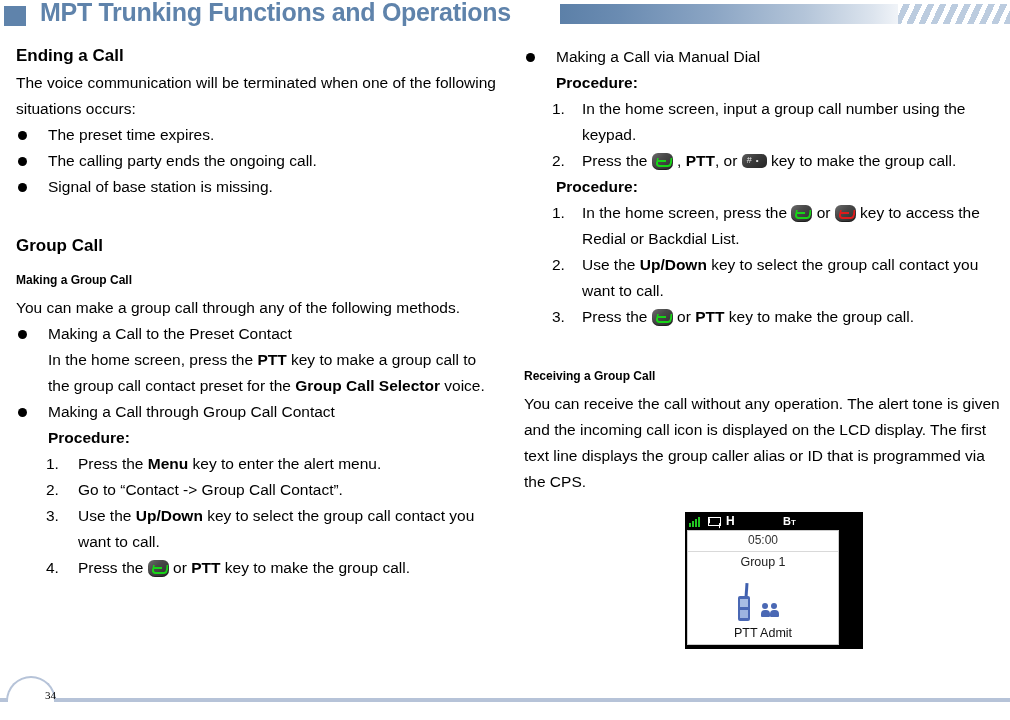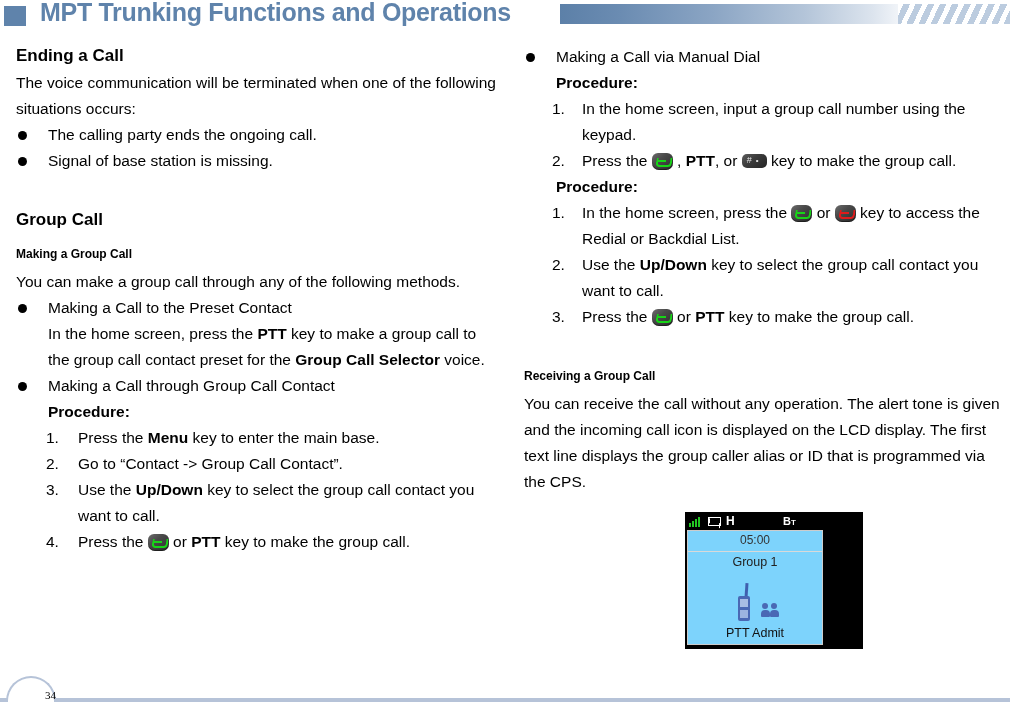--- a/index.html
+++ b/index.html
@@ -185,22 +185,22 @@
   }
   .lcd-statusbar {
     position: relative;
     height: 18px;
     background: #000;
     color: #fff;
   }
   .lcd-screen {
     position: absolute;
     left: 2px; top: 18px;
-    width: 136px; height: 115px;
-    background: #7dd3fc;
+    width: 152px; height: 115px;
+    background: #ffffff;
     border: 1px solid #cccccc;
     box-sizing: border-box;
   }
   .sig-bars {
     position: absolute;
     left: 4px; top: 4px;
     width: 15px; height: 11px;
   }
   .sig-bars i {
     position: absolute;
@@ -372,20 +372,24 @@
   <div class="header-stripes"></div>
 </div>
 
 <div class="col col-left">
 
   <h2 class="sec">Ending a Call</h2>
   <p class="body">The voice communication will be terminated when one of the following situations occurs:</p>
 
   <div class="bullet-row">
     <span class="bullet-dot"></span>
+    <span>The preset time expires.</span>
+  </div>
+  <div class="bullet-row">
+    <span class="bullet-dot"></span>
     <span>The calling party ends the ongoing call.</span>
   </div>
   <div class="bullet-row">
     <span class="bullet-dot"></span>
     <span>Signal of base station is missing.</span>
   </div>
 
   <div class="spacer-lg"></div>
 
   <h2 class="sec">Group Call</h2>
@@ -402,21 +406,21 @@
   </div>
 
   <div class="bullet-row">
     <span class="bullet-dot"></span>
     <span>Making a Call through Group Call Contact</span>
   </div>
   <div class="proc-head">Procedure:</div>
 
   <div class="num-row">
     <span class="num">1.</span>
-    <span>Press the </span><b>Menu</b><span> key to enter the main base.</span>
+    <span>Press the </span><b>Menu</b><span> key to enter the alert menu.</span>
   </div>
   <div class="num-row">
     <span class="num">2.</span>
     <span>Go to “Contact -&gt; Group Call Contact”.</span>
   </div>
   <div class="num-row">
     <span class="num">3.</span>
     <span>Use the </span><b>Up/Down</b><span> key to select the group call contact you want to call.</span>
   </div>
   <div class="num-row">

